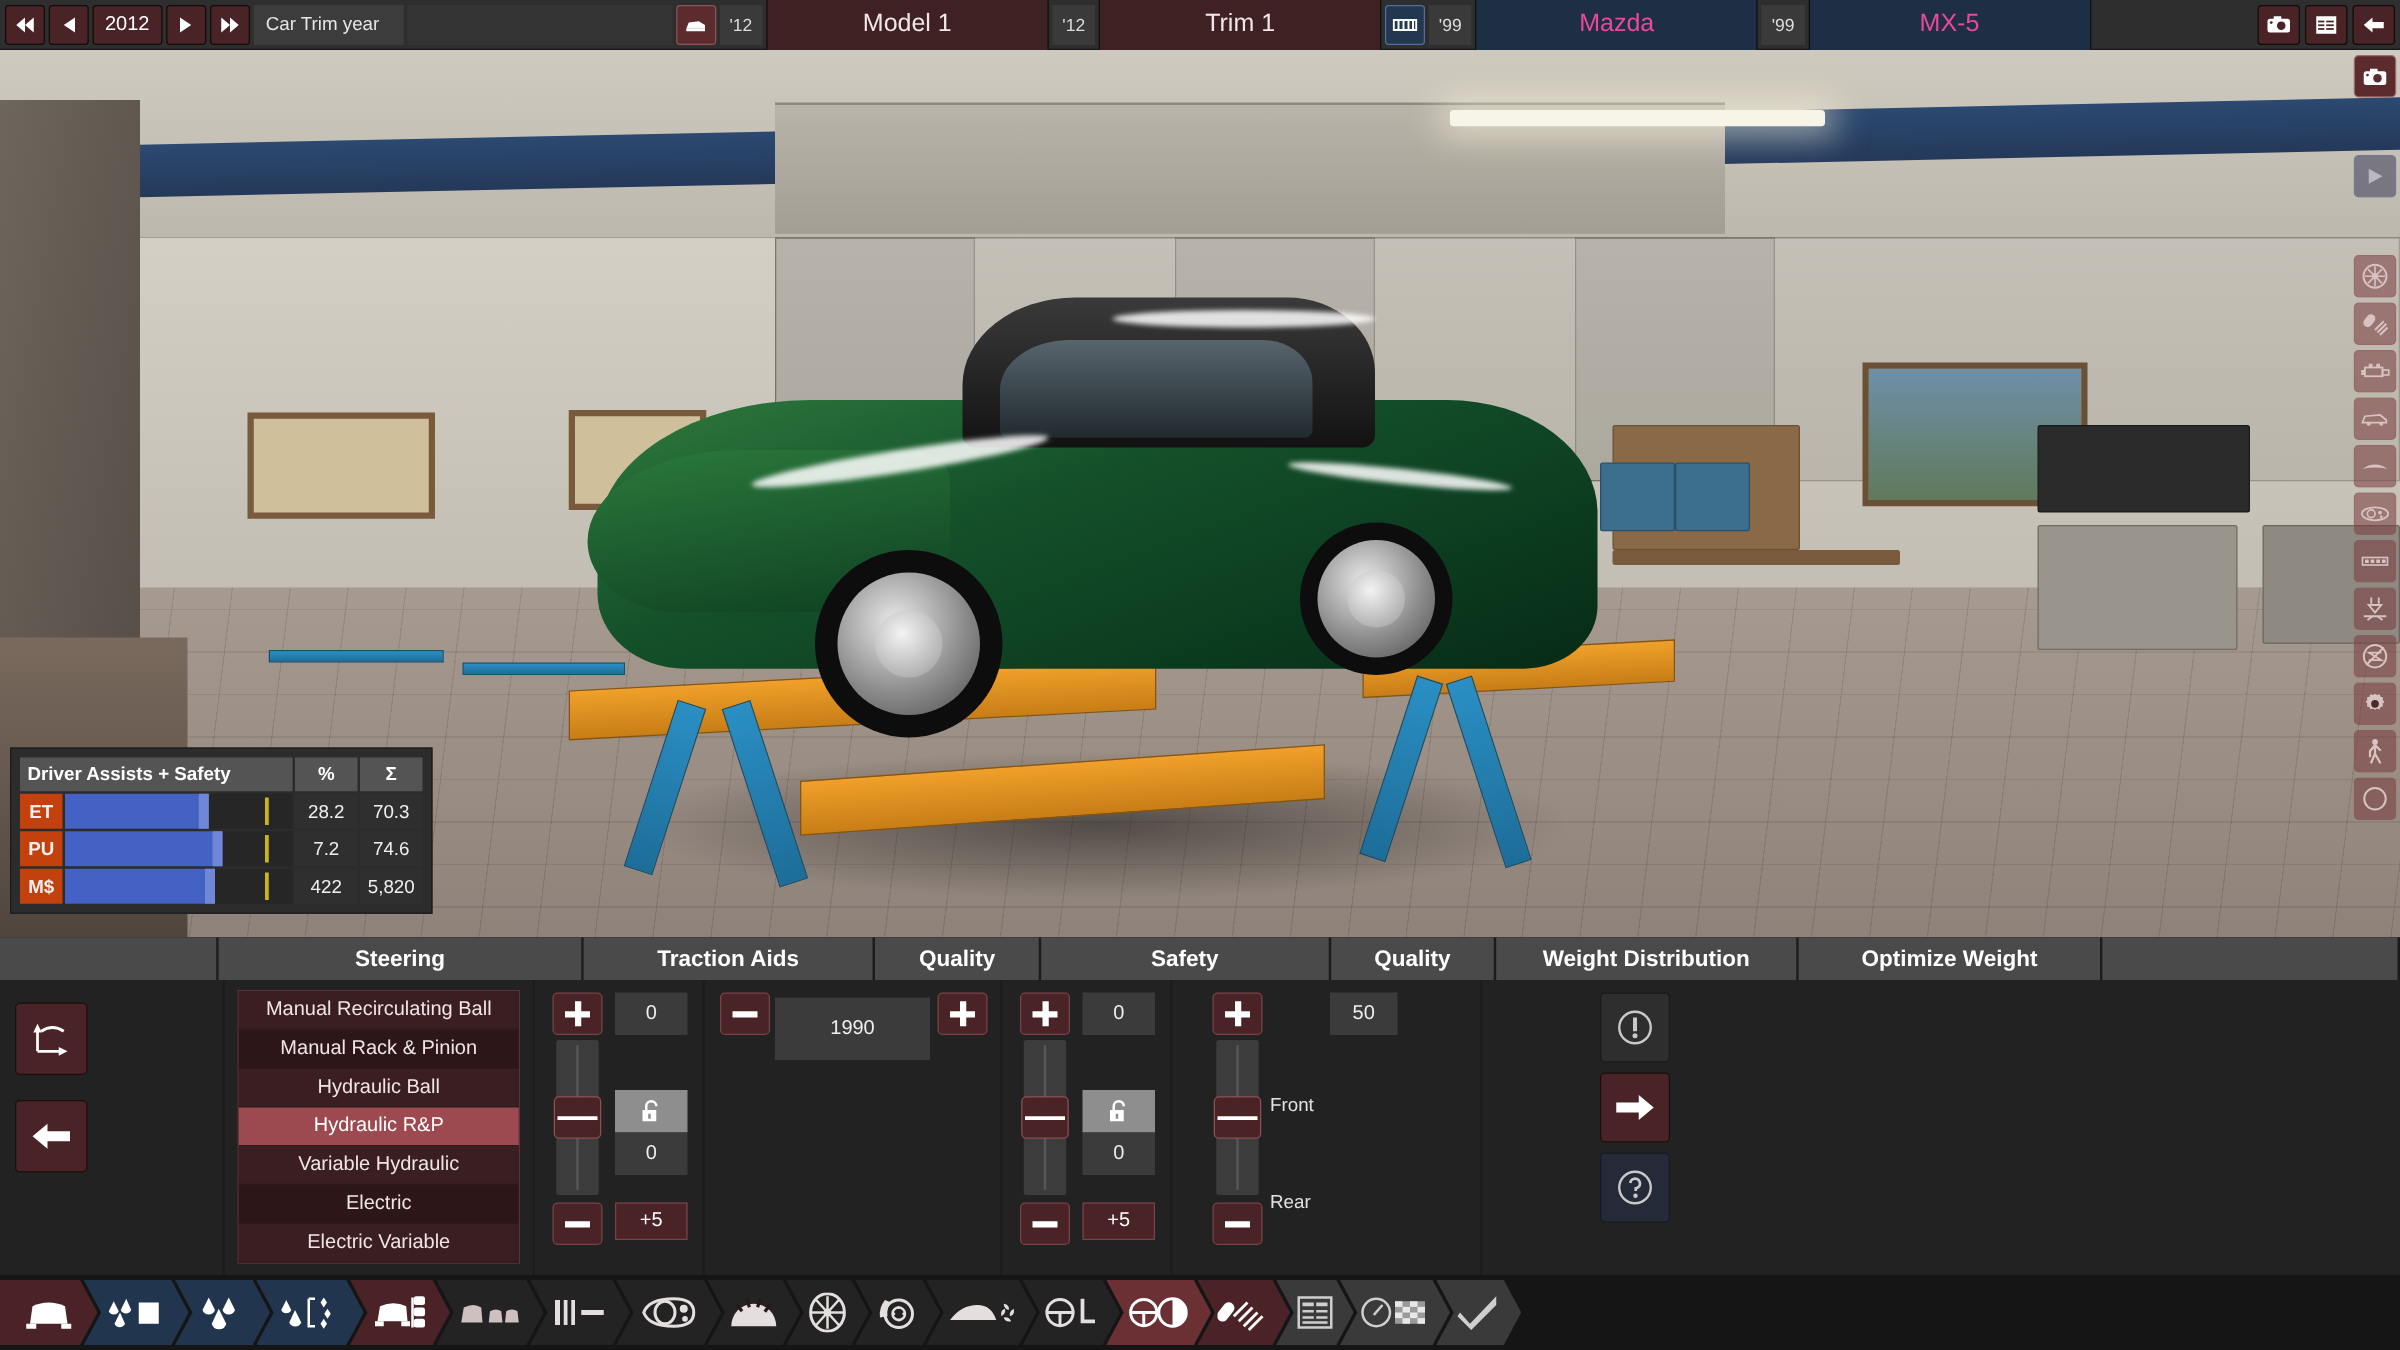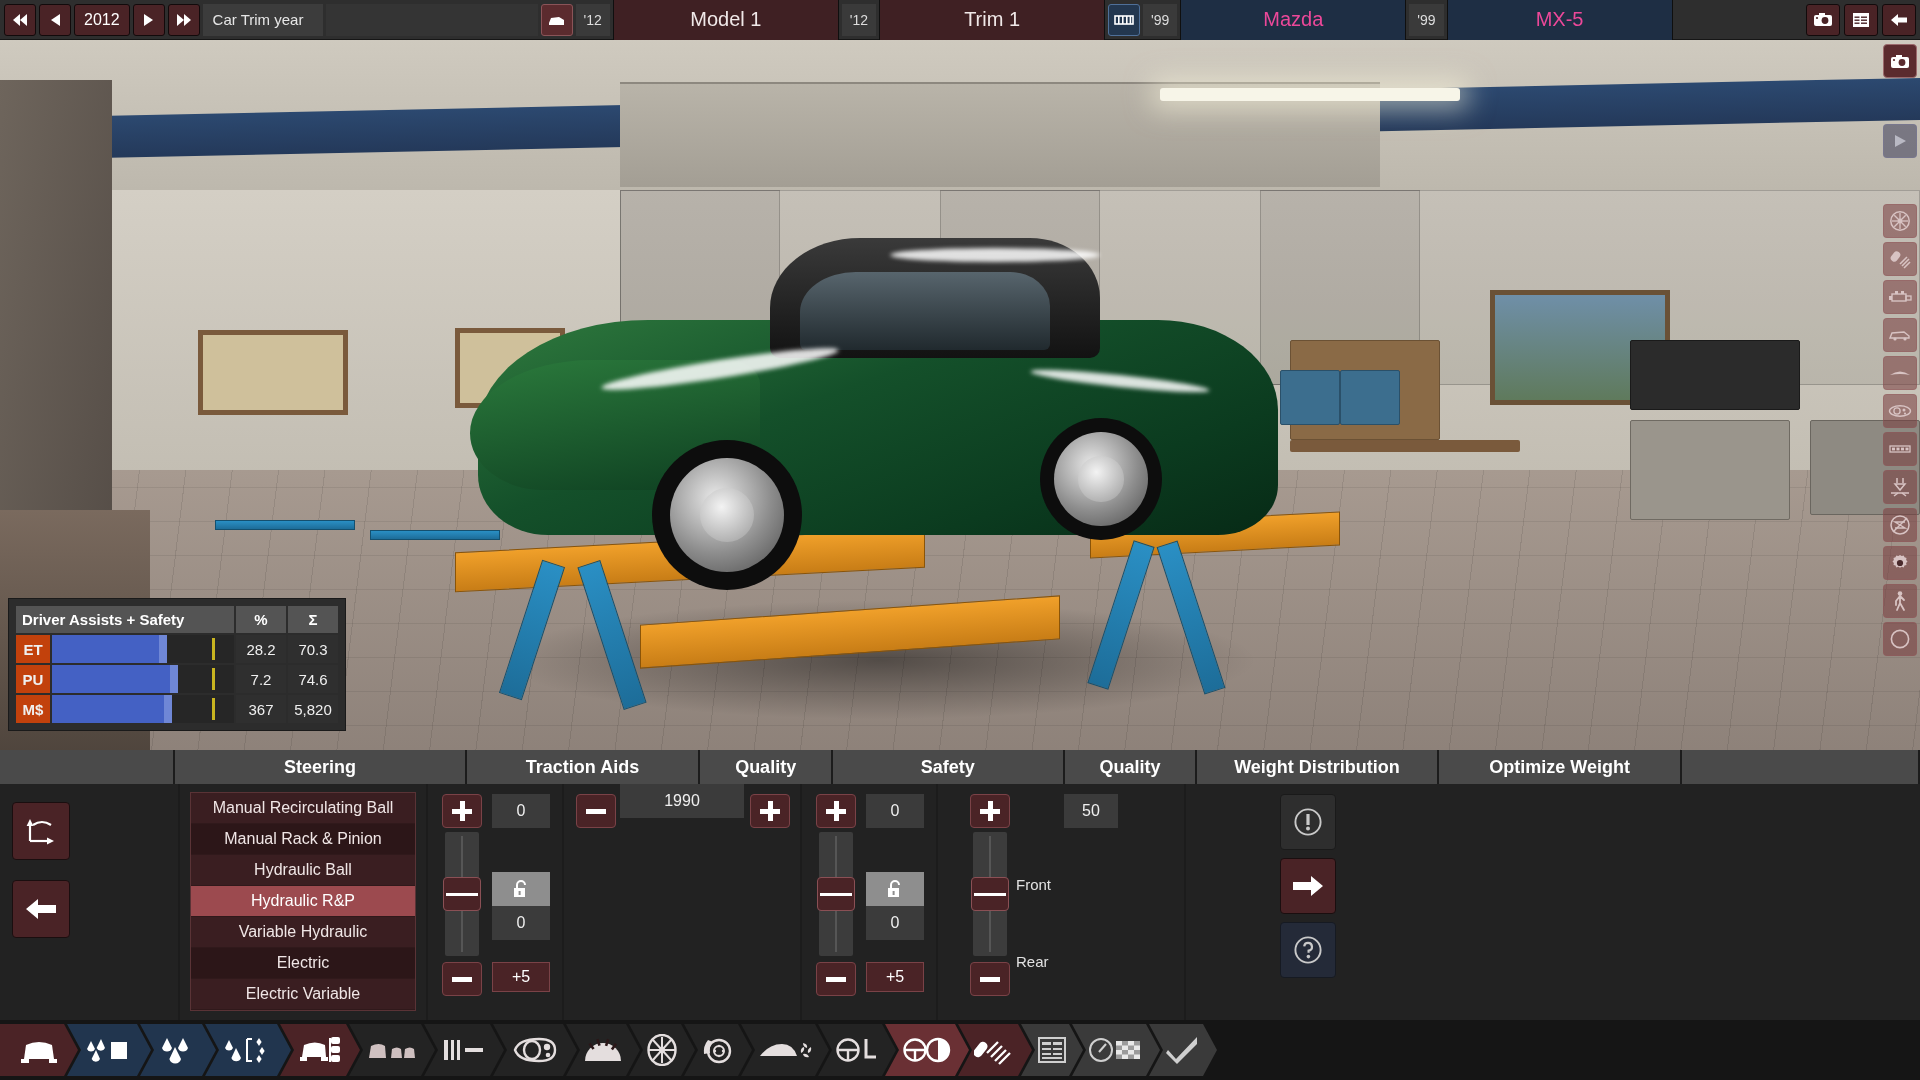--- a/index.html
+++ b/index.html
@@ -333,21 +333,21 @@
               </td>
               <td class="num">7.2</td>
               <td class="num">74.6</td>
             </tr>
             <tr>
               <td class="lbl">M$</td>
               <td class="bar">
                 <span class="barfill" style="width:66%"></span>
                 <span class="barmark" style="left:88%"></span>
               </td>
-              <td class="num">367</td>
+              <td class="num">422</td>
               <td class="num">5,820</td>
             </tr>
           </tbody>
       </table>
     </div>
   </div>
 
   <div id="rail">
     <div class="railbtn cam">
       <svg width="20" height="15" viewBox="0 0 20 15">
@@ -537,21 +537,21 @@
           <div class="plusfive" style="left:64px; top:178px; width:58px; height:30px;">+5</div>
         </div>
       </div>
 
       <div class="col" style="width:238px">
         <div class="plusmin" style="position:absolute; left:12px; top:10px;">
           <span class="pm-sign">
               <span class="h"></span>
             </span>
         </div>
-        <div class="valbox" style="left:56px; top:0; width:124px; height:34px;">1990</div>
+        <div class="valbox" style="left:56px; top:14px; width:124px; height:50px;">1990</div>
         <div class="plusmin" style="position:absolute; left:186px; top:10px;">
           <span class="pm-sign">
               <span class="h"></span>
               <span class="v"></span>
             </span>
         </div>
       </div>
 
       <div class="col" style="width:136px">
         <div class="qwrap">

